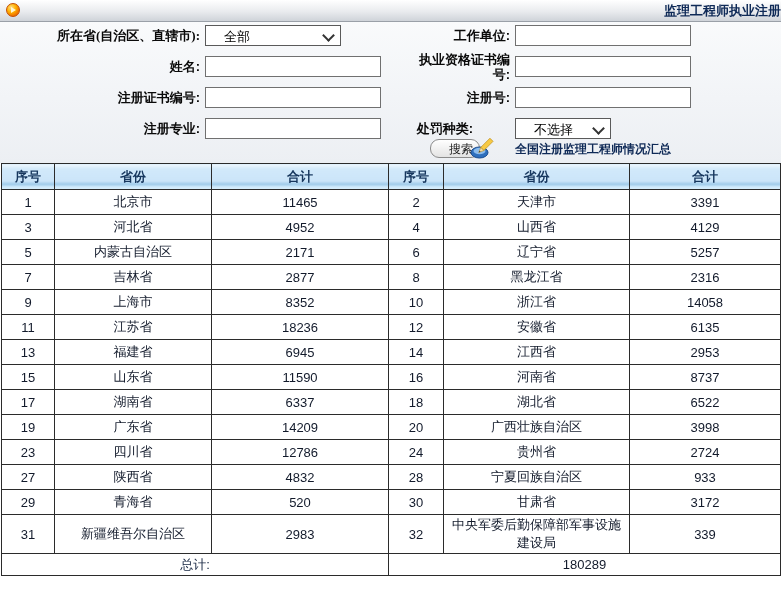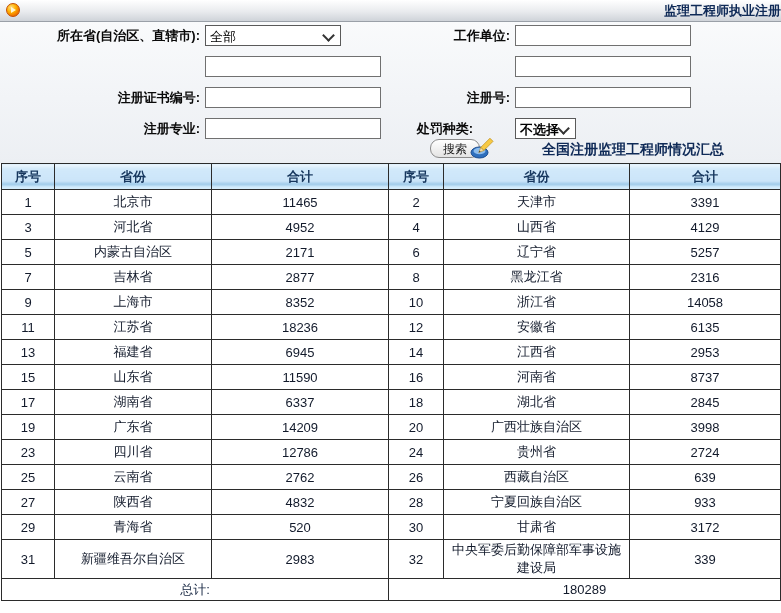--- a/index.html
+++ b/index.html
@@ -34,36 +34,36 @@
   .lbl{
     position:absolute;font-size:13px;font-weight:bold;color:#0a0a0a;
     text-align:right;line-height:16px;
   }
   .tbx{
     position:absolute;height:19px;background:#fff;border:1px solid #707070;
     font-size:13px;padding:0 3px;box-sizing:content-box;
   }
   .sel{
     position:absolute;height:21px;background:#fff;border:1px solid #5a5a5a;
-    font-size:13px;line-height:21px;padding-left:4px;box-sizing:border-box;cursor:default;
+    font-size:13px;line-height:21px;padding-left:18px;box-sizing:border-box;cursor:default;
   }
   .sel .chev{
     position:absolute;right:7px;top:5px;width:7px;height:7px;
     border-right:2px solid #333;border-bottom:2px solid #333;transform:rotate(45deg);
   }
   .search-btn{
     position:absolute;left:430px;top:139px;width:50px;height:19px;
     border:1px solid #8b8b8b;border-radius:9px;
     background:linear-gradient(180deg,#ffffff,#e3e3e3);
-    font-size:12px;color:#1d1d1d;text-align:center;line-height:17px;cursor:pointer;
+    font-size:12px;color:#1d1d1d;text-align:right;line-height:17px;cursor:pointer;
     font-family:inherit;
   }
   .search-ic{position:absolute;left:470px;top:137px;width:24px;height:22px;}
   .summary-title{
-    position:absolute;left:515px;top:141px;font-size:14px;font-weight:bold;color:#0f2a57;margin-left:27px;
+    position:absolute;left:515px;top:141px;font-size:12px;font-weight:bold;color:#0f2a57;
   }
   
   table.prov{
     position:absolute;top:163px;left:1px;width:779px;
     border-collapse:collapse;table-layout:fixed;
     font-size:13px;color:#121a2b;background:#fff;
   }
   table.prov th,table.prov td{
     border:1px solid #2b2b2b;text-align:center;padding:1px 2px;overflow:hidden;
   }
@@ -77,40 +77,42 @@
 </style>
 </head>
 <body>
 
 <div class="form-panel">
   <div class="title-bar">
     <span class="logo"></span>
     <div class="title-text">监理工程师执业注册</div>
   </div>
 
-  <div class="lbl" style="left:0;top:28px;width:200px;">所在省(自治区、直辖市):</div>
+  <div class="lbl" style="left:0;top:28px;width:200px;font-family:Liberation Serif, serif;">所在省(自治区、直辖市):</div>
   <div class="sel" style="left:205px;top:25px;width:136px;">
     <span>全部</span>
     <span class="chev"></span>
   </div>
   <div class="lbl" style="left:380px;top:28px;width:130px;">工作单位:</div>
   <input class="tbx" style="left: 515px; top: 25px; width: 168px;" value="">
 
+  <div class="lbl" style="left:0;top:59px;width:200px;">姓名:</div>
   <input class="tbx" style="left: 205px; top: 56px; width: 168px;" value="">
+  <div class="lbl" style="left:412px;top:52px;width:98px;line-height:15px;">执业资格证书编号:</div>
   <input class="tbx" style="left: 515px; top: 56px; width: 168px;" value="">
 
   <div class="lbl" style="left:0;top:90px;width:200px;">注册证书编号:</div>
   <input class="tbx" style="left: 205px; top: 87px; width: 168px;" value="">
   <div class="lbl" style="left:380px;top:90px;width:130px;">注册号:</div>
   <input class="tbx" style="left: 515px; top: 87px; width: 168px;" value="">
 
   <div class="lbl" style="left:0;top:121px;width:200px;">注册专业:</div>
   <input class="tbx" style="left: 205px; top: 118px; width: 168px;" value="">
   <div class="lbl" style="left:380px;top:121px;width:130px;text-align:center;">处罚种类:</div>
-  <div class="sel" style="left:515px;top:118px;width:61px;font-weight:bold;">
+  <div class="sel" style="left:515px;top:118px;width:96px;">
     <span>不选择</span>
     <span class="chev"></span>
   </div>
 
   <button class="search-btn">搜索</button>
   <svg class="search-ic" viewBox="0 0 24 22">
     <ellipse cx="9.5" cy="15.5" rx="8.5" ry="5.5" fill="#2e6fbd" stroke="#1b4c8f" stroke-width="1"></ellipse>
     <ellipse cx="9.5" cy="14" rx="6" ry="3.2" fill="#8cbcec"></ellipse>
     <g transform="rotate(45 15 9)">
       <rect x="13" y="0" width="4.4" height="13" fill="#f7c944" stroke="#b8860b" stroke-width="0.6"></rect>
@@ -204,45 +206,37 @@
         <td>16</td>
         <td>河南省</td>
         <td>8737</td>
       </tr>
       <tr>
         <td>17</td>
         <td>湖南省</td>
         <td>6337</td>
         <td>18</td>
         <td>湖北省</td>
-        <td>2845</td>
+        <td>6522</td>
       </tr>
       <tr>
         <td>19</td>
         <td>广东省</td>
         <td>14209</td>
         <td>20</td>
         <td>广西壮族自治区</td>
         <td>3998</td>
       </tr>
       <tr>
         <td>23</td>
         <td>四川省</td>
         <td>12786</td>
         <td>24</td>
         <td>贵州省</td>
         <td>2724</td>
-      </tr>
-      <tr>
-        <td>25</td>
-        <td>云南省</td>
-        <td>2762</td>
-        <td>26</td>
-        <td>西藏自治区</td>
-        <td>639</td>
       </tr>
       <tr>
         <td>27</td>
         <td>陕西省</td>
         <td>4832</td>
         <td>28</td>
         <td>宁夏回族自治区</td>
         <td>933</td>
       </tr>
       <tr>

